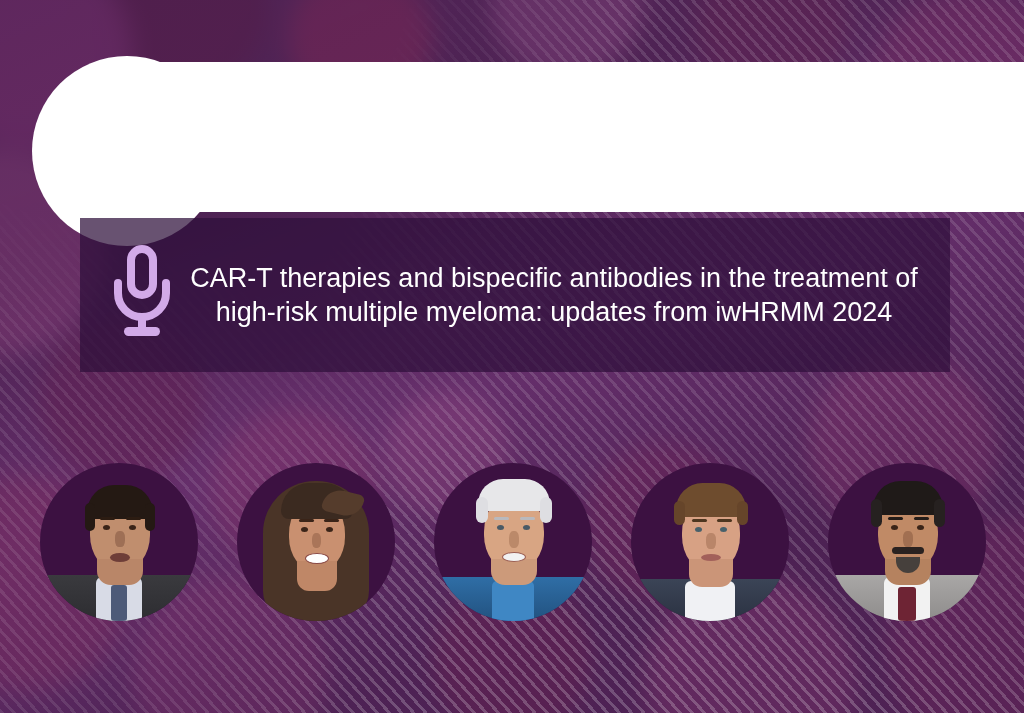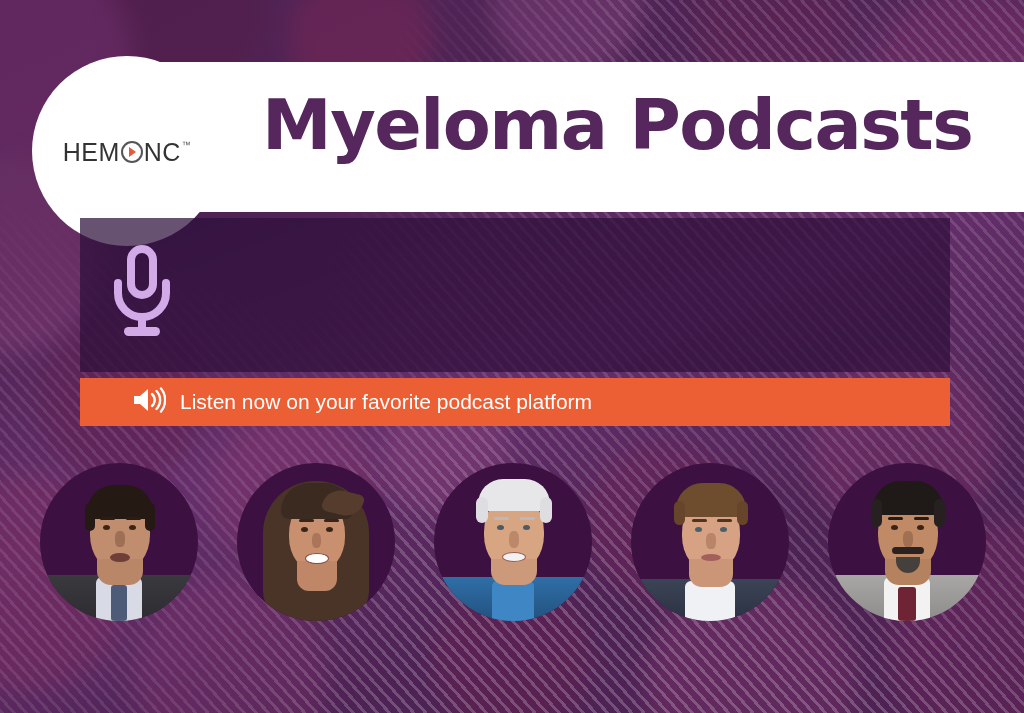--- a/index.html
+++ b/index.html
@@ -201,53 +201,36 @@
 <body>
 
 <div class="canvas">
 
   <div class="bg-base"></div>
   <div class="bg-tint"></div>
   <div class="bg-stripes"></div>
   <div class="bg-stripes2"></div>
 
   <div class="header-band"></div>
-  <div class="header-title">Myeloma Podcasts</div>
 
   <div class="logo-disc">
-    <div class="logo-hemonc">
-      <span>HEM</span>
-      <span class="oglyph"></span>
-      <span>NC</span>
-      <span class="logo-tm">™</span>
-    </div>
   </div>
 
   <div class="episode-panel">
     <span class="mic-icon">
       <svg width="72" height="100" viewBox="0 0 72 100" aria-hidden="true">
         <rect x="25" y="6" width="22" height="46" rx="11" fill="none" stroke="#d2aae8" stroke-width="8"></rect>
         <path d="M12 40 v10 a24 24 0 0 0 48 0 v-10" fill="none" stroke="#d2aae8" stroke-width="8" stroke-linecap="round"></path>
         <rect x="32" y="70" width="8" height="16" fill="#d2aae8"></rect>
         <rect x="18" y="84" width="36" height="9" rx="4.5" fill="#d2aae8"></rect>
       </svg>
     </span>
+    <div class="episode-title">CAR-T therapies and bispecific antibodies in the treatment of high-risk multiple myeloma: updates from iwHRMM 2024</div>
   </div>
 
-  <div class="cta-banner">
-    <span class="speaker">
-      <svg width="34" height="26" viewBox="0 0 34 26" aria-hidden="true">
-        <path d="M2 9 h6 L16 2 v22 L8 17 H2 Z" fill="#ffffff"></path>
-        <path d="M20 7 a8 8 0 0 1 0 12" fill="none" stroke="#ffffff" stroke-width="2.4" stroke-linecap="round"></path>
-        <path d="M24.5 4 a13 13 0 0 1 0 18" fill="none" stroke="#ffffff" stroke-width="2.4" stroke-linecap="round"></path>
-        <path d="M29 1.5 a18 18 0 0 1 0 23" fill="none" stroke="#ffffff" stroke-width="2.4" stroke-linecap="round"></path>
-      </svg>
-    </span>
-    <div class="cta-text">Listen now on your favorite podcast platform</div>
-  </div>
 
   <div class="portrait-row">
 
     <div class="portrait" style="left:40px;">
       <div class="face">
         <div class="suit" style="height:46px;background:linear-gradient(180deg,#3a3a3e,#2d2d31);"></div>
         <div class="suit" style="height:44px;left:56px;right:56px;background:#d8dbe6;border-radius:6px 6px 0 0;"></div>
         <div class="suit" style="height:36px;left:71px;right:71px;background:#4d5a78;border-radius:3px;"></div>
         <div class="skin" style="left:50px;top:30px;width:60px;height:78px;background:#c08e6e;"></div>
         <div class="skin" style="left:57px;top:96px;width:46px;height:26px;background:#b98668;border-radius:0 0 14px 14px;"></div>

